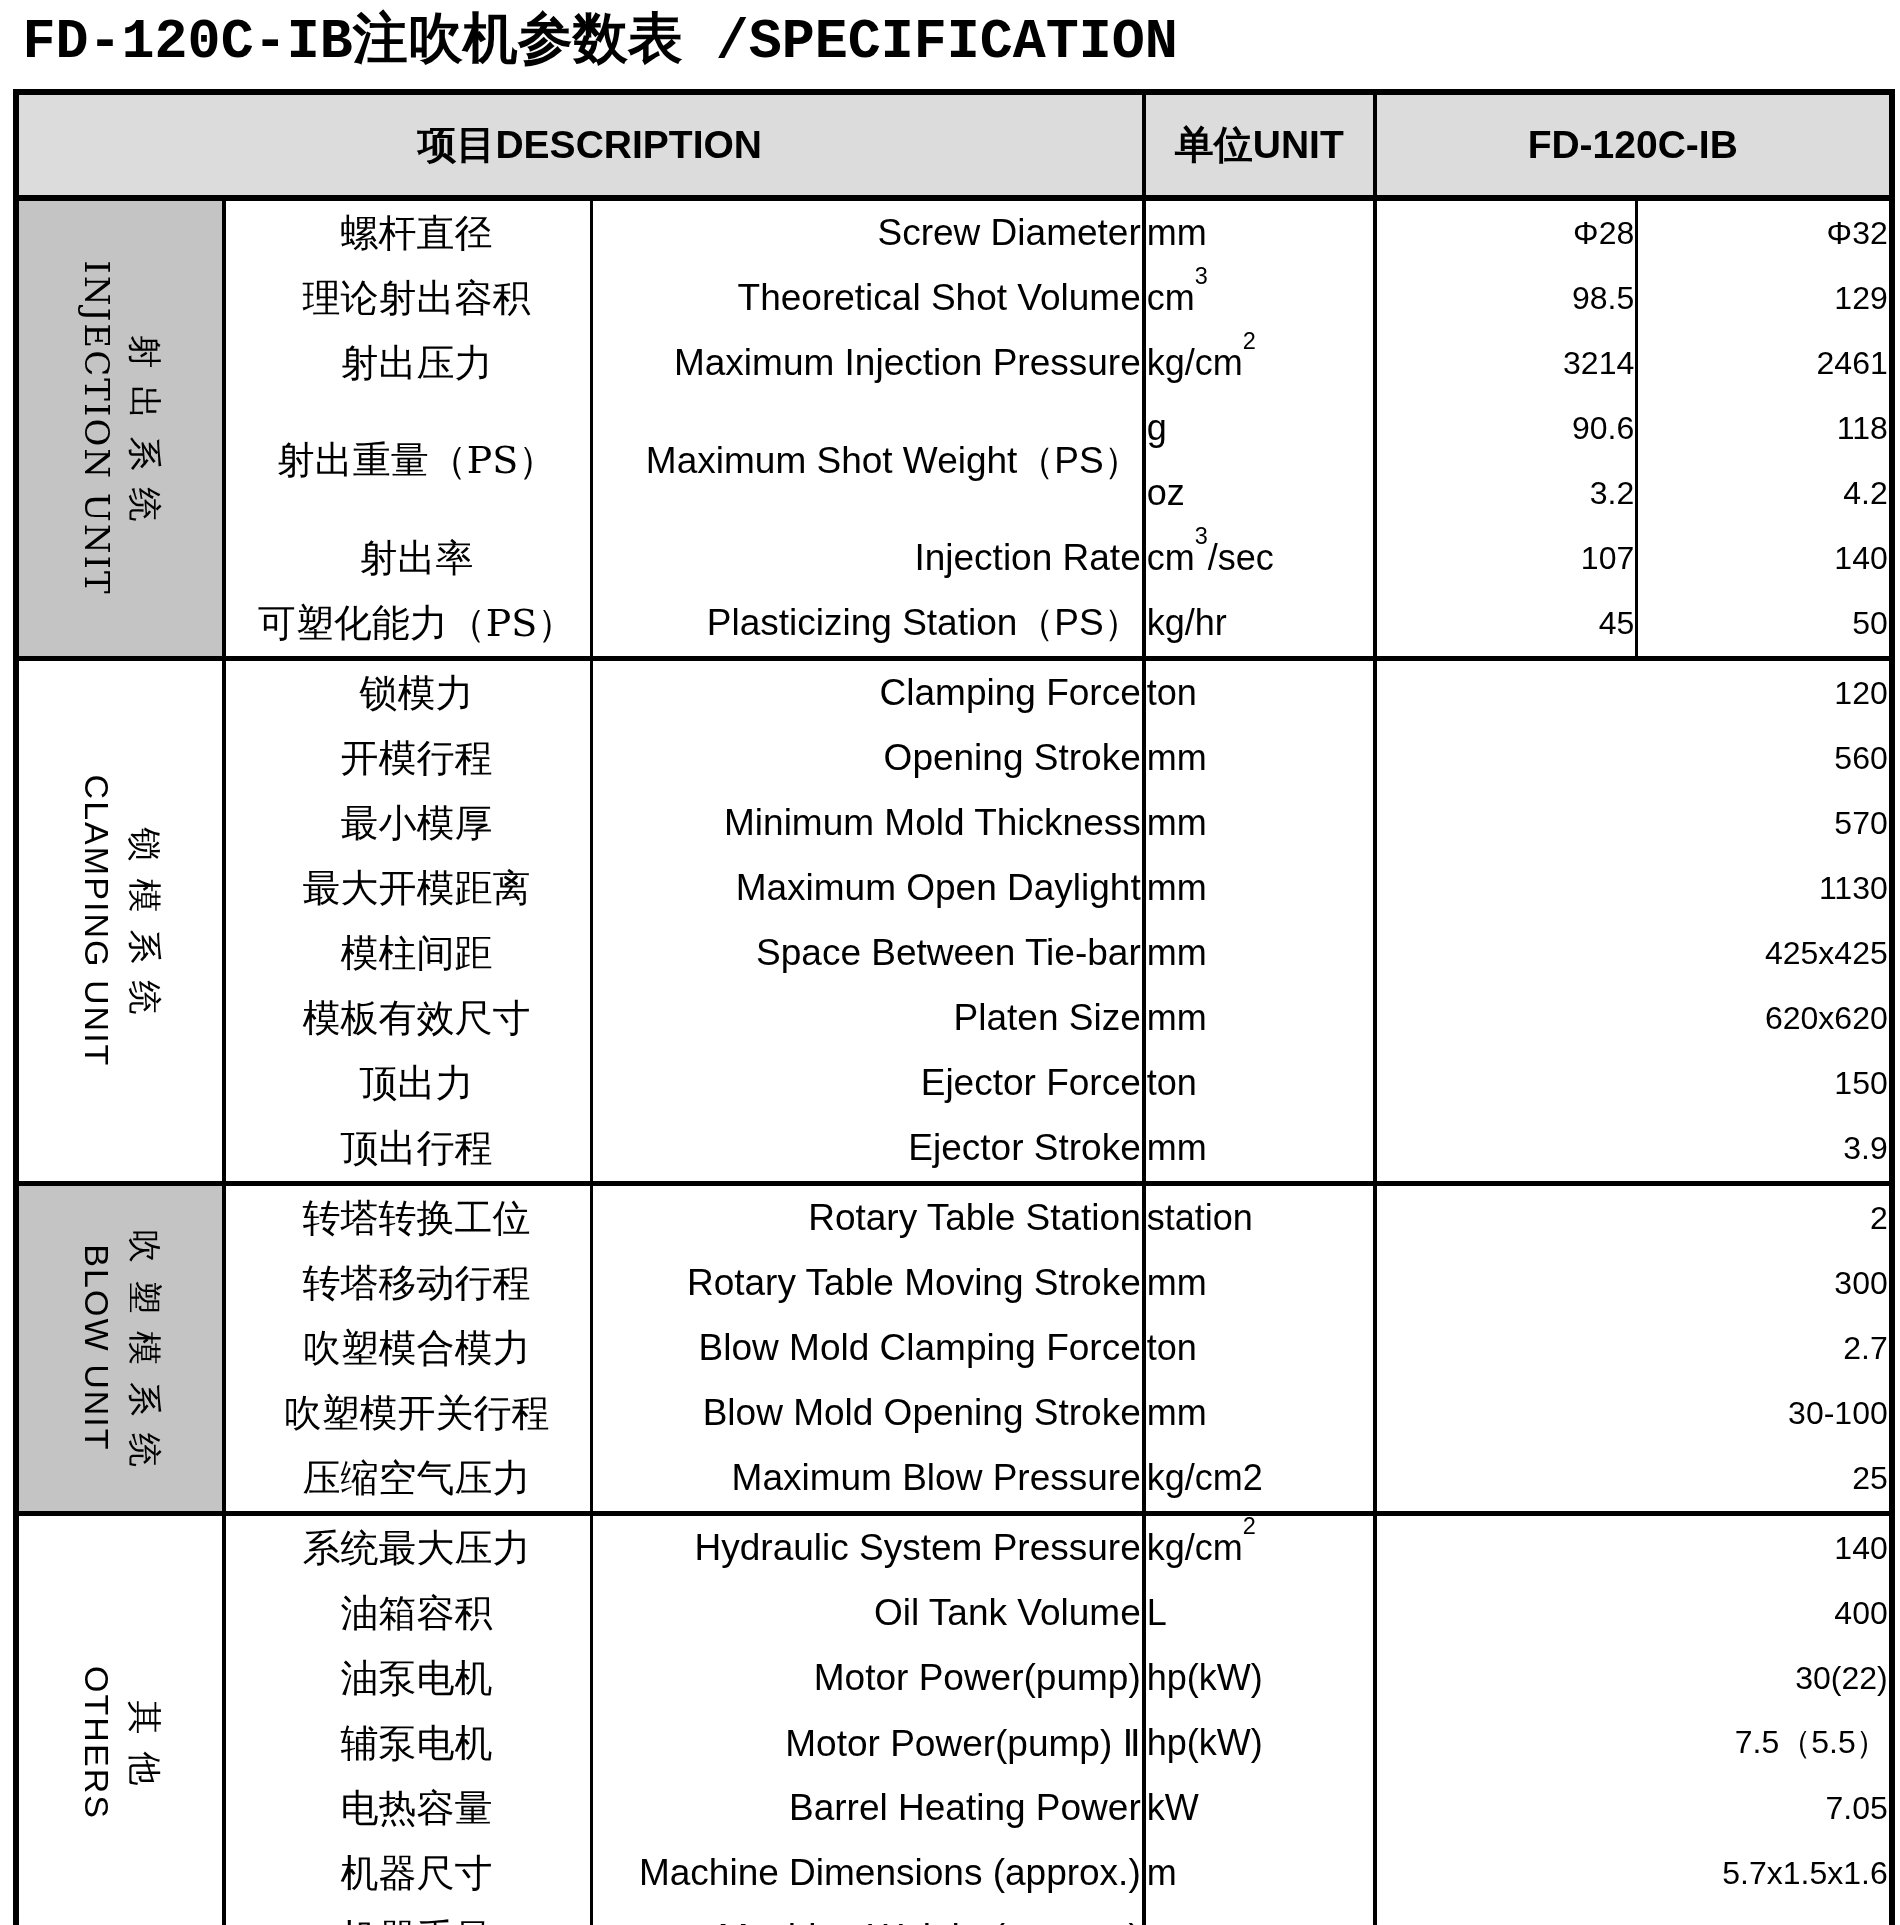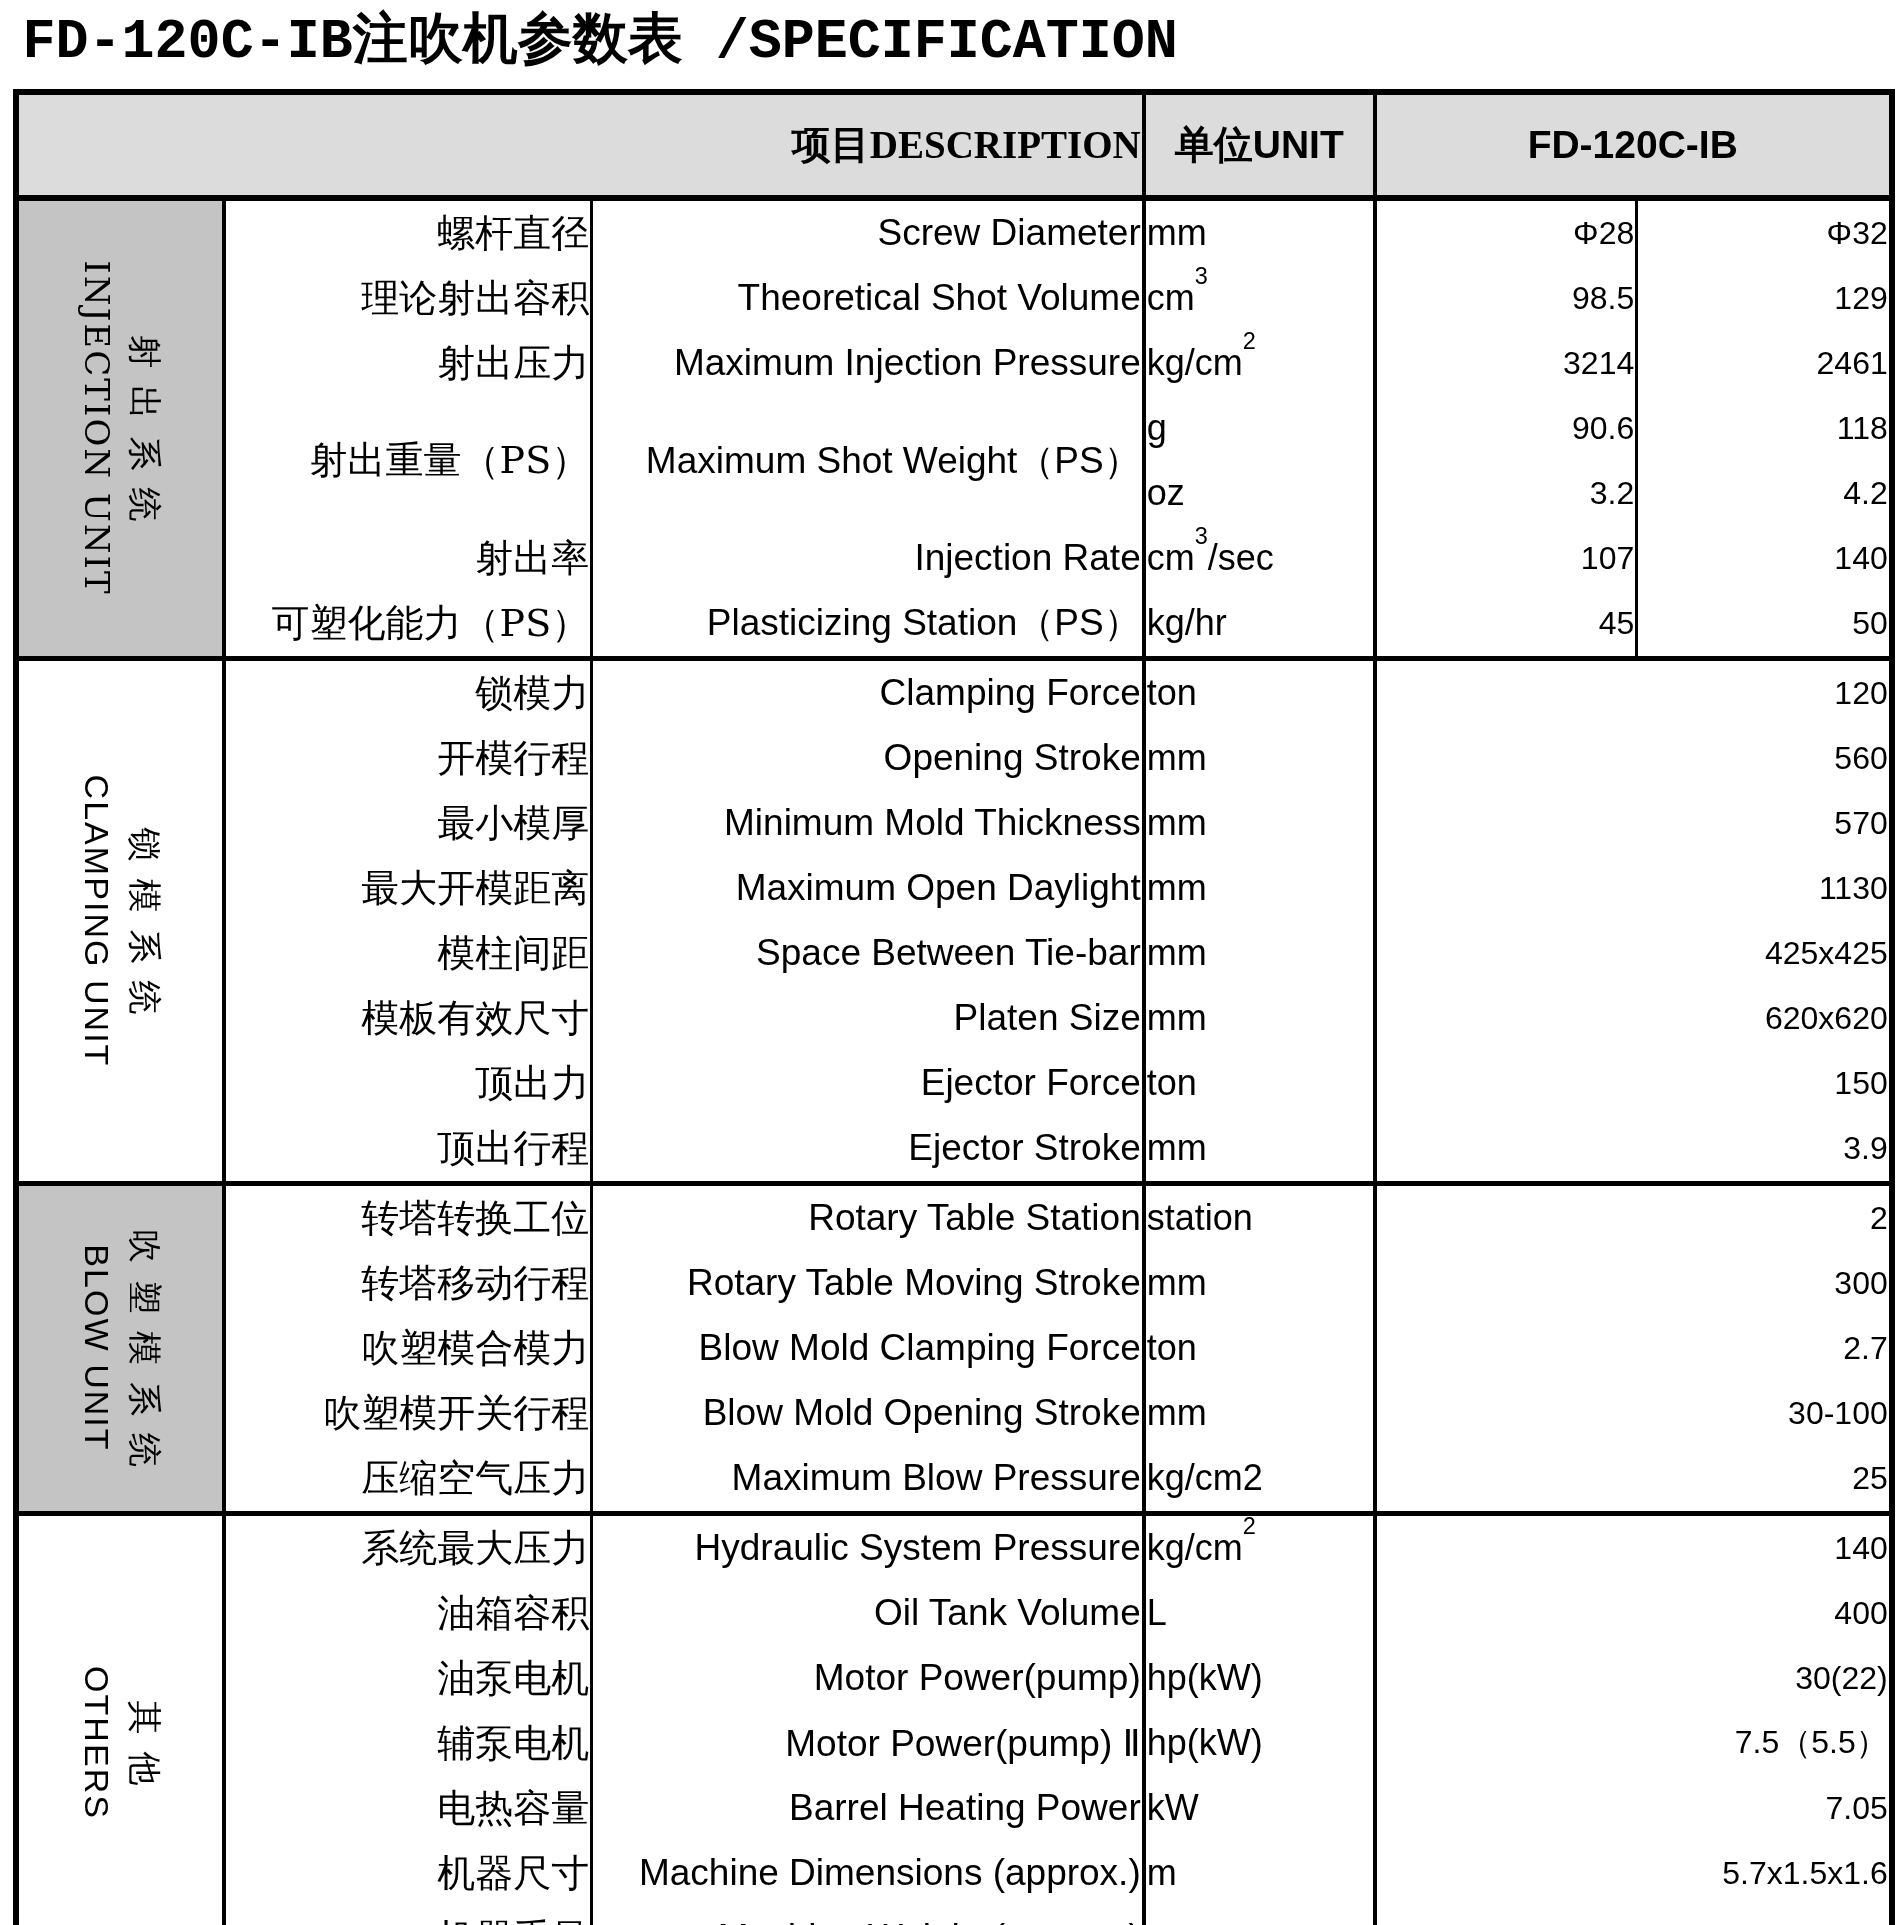--- a/index.html
+++ b/index.html
@@ -28,22 +28,22 @@
   col.c-en{width:552px;}
   col.c-unit{width:231px;}
   col.c-v1{width:262px;}
   col.c-v2{width:255px;}
 
   thead tr{border-bottom:6.3px solid var(--line);}
   thead th{
     background:var(--header-bg);height:98px;
     font-size:39px;font-weight:bold;vertical-align:middle;
   }
-  th.desc-h{text-align:right;padding-left:20px;
-    font-family:Liberation Serif, serif;}
+  th.desc-h{text-align:center;padding-left:20px;
+    font-family:Liberation Sans, sans-serif;}
   th.unit-h{text-align:center;border-left:4.5px solid var(--line);}
   th.model-h{text-align:center;border-left:4.5px solid var(--line);}
 
   tbody{border-top:5.4px solid var(--line);}
   td{height:63px;vertical-align:middle;}
 
   td.label-cell{position:relative;background:#ffffff;}
   tbody.shaded td.label-cell{background:var(--label-bg);}
   .vlabel{
     position:absolute;top:50%;left:50%;
@@ -52,21 +52,21 @@
     font-size:34px;line-height:1.4;
   }
   .vlabel .vcn{letter-spacing:0.5em;padding-left:0.5em;}
   .vlabel .ven{letter-spacing:0.06em;}
   tbody.serif-label .vlabel{
     font-family:"DejaVu Serif","Liberation Serif",serif;
   }
 
   td.cn-cell{
     border-left:4.5px solid var(--line);
-    text-align:right;padding-left:18px;font-size:38px;
+    text-align:center;padding-left:18px;font-size:38px;
     font-family:"DejaVu Serif","Liberation Serif",serif;
   }
   td.en-cell{
     border-left:3.6px solid var(--line);
     text-align:right;padding-left:14.5px;font-size:37px;
   }
   td.unit-cell{
     border-left:4.5px solid var(--line);
     text-align:left;font-size:36px;
   }

